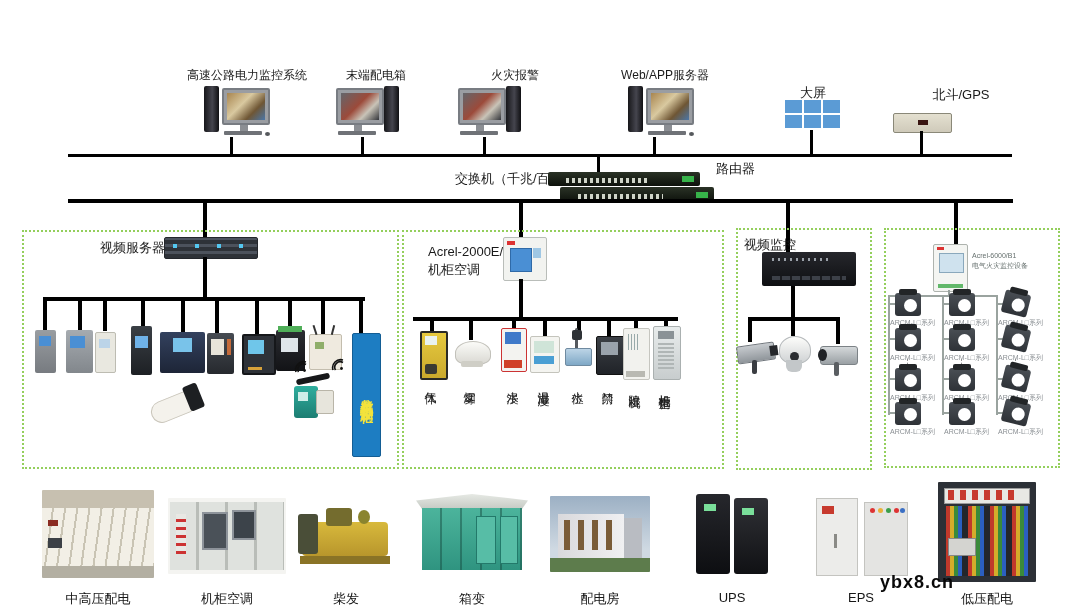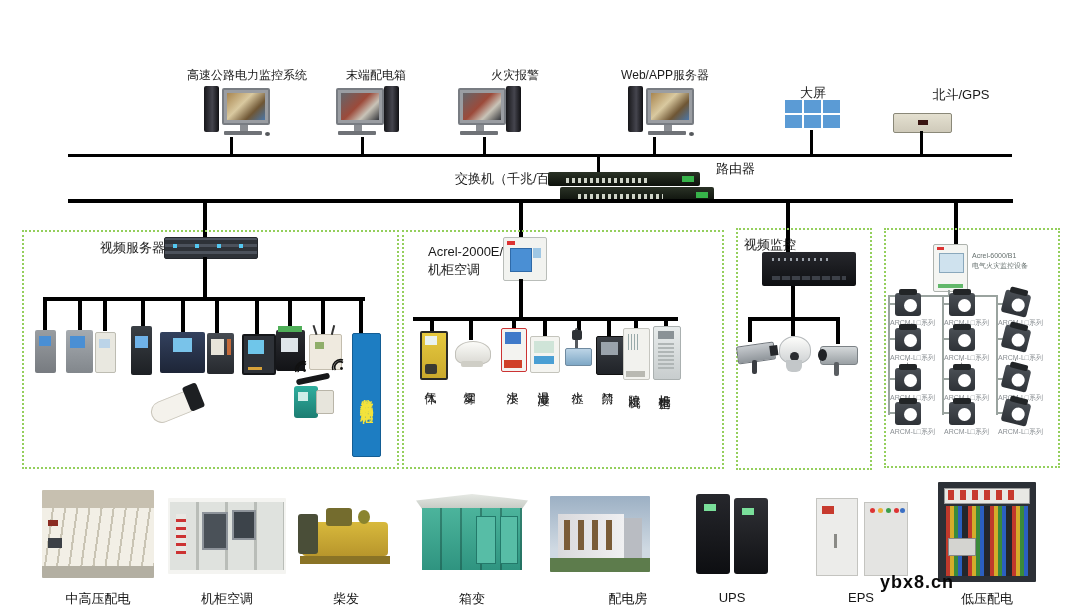--- a/index.html
+++ b/index.html
@@ -441,21 +441,21 @@
     <div class="abs" style="left:88px;top:24px;width:16px;height:46px;background:#57bda6;border:1px solid #23796a"></div>
   </div>
   <div class="plabel" style="left:472px;top:590px">箱变</div>
 
   <div class="photo" style="left:550px;top:496px;width:100px;height:76px;background:linear-gradient(#9cb0c4,#cfd9e2 70%)">
     <div class="abs" style="left:8px;top:18px;width:66px;height:44px;background:linear-gradient(90deg,#d9d9dc,#f0f0f2)"></div>
     <div class="abs" style="left:14px;top:24px;width:54px;height:30px;background:repeating-linear-gradient(90deg,#7a5c38 0 6px,transparent 6px 14px)"></div>
     <div class="abs" style="left:74px;top:22px;width:18px;height:40px;background:#b9bcc2"></div>
     <div class="abs" style="left:0;bottom:0;width:100%;height:14px;background:#5d7c4c"></div>
   </div>
-  <div class="plabel" style="left:628px;top:590px">配电房</div>
+  <div class="plabel" style="left:600px;top:590px">配电房</div>
 
   <div class="photo" style="left:692px;top:490px;width:80px;height:90px;background:#ffffff">
     <div class="abs" style="left:4px;top:4px;width:34px;height:80px;background:linear-gradient(#26272c,#0d0e11);border-radius:3px"></div>
     <div class="abs" style="left:12px;top:14px;width:12px;height:7px;background:#7adf9a"></div>
     <div class="abs" style="left:42px;top:8px;width:34px;height:76px;background:linear-gradient(#303136,#101114);border-radius:3px"></div>
     <div class="abs" style="left:50px;top:18px;width:12px;height:7px;background:#7adf9a"></div>
   </div>
   <div class="plabel" style="left:732px;top:590px">UPS</div>
 
   <div class="photo" style="left:812px;top:494px;width:98px;height:84px;background:#ffffff">

